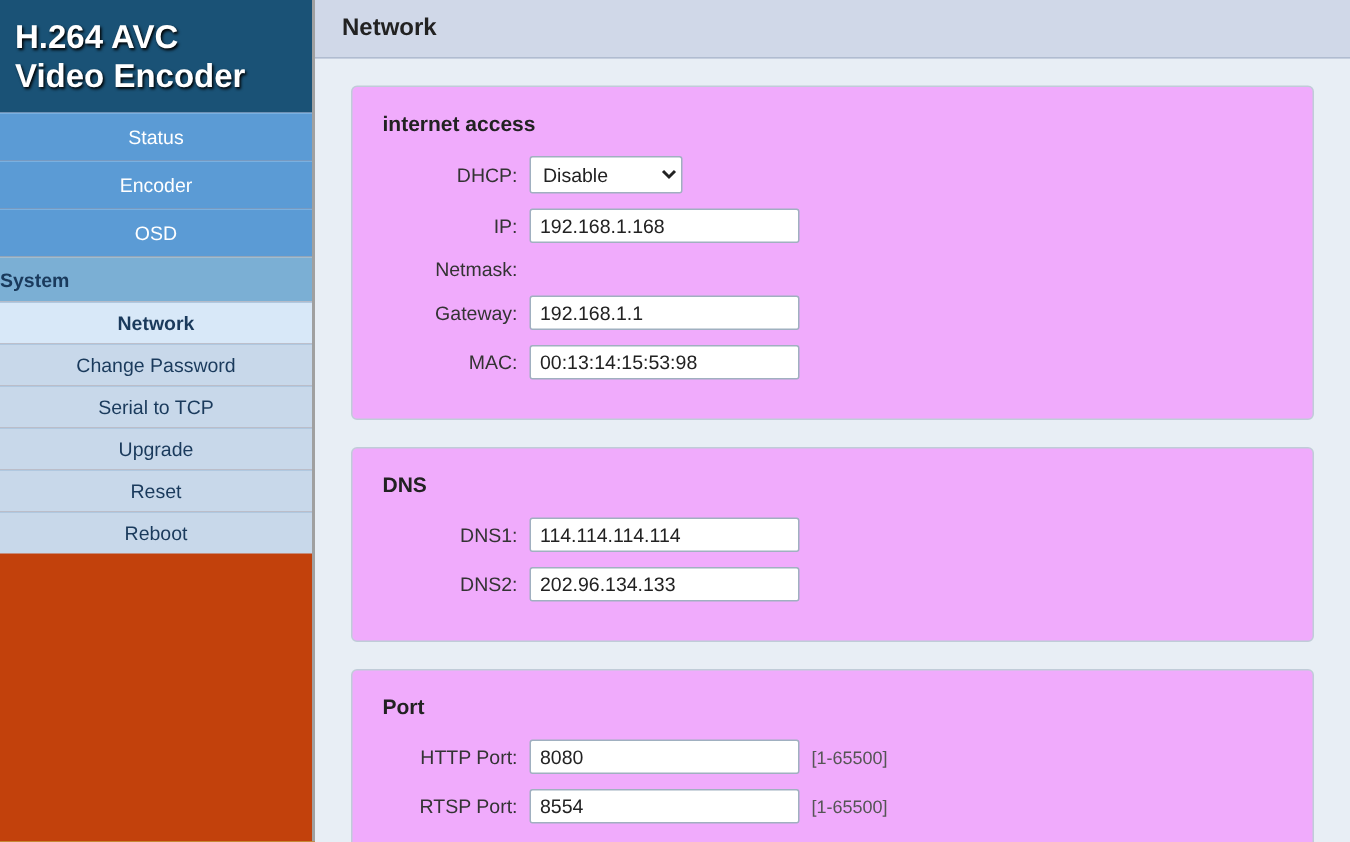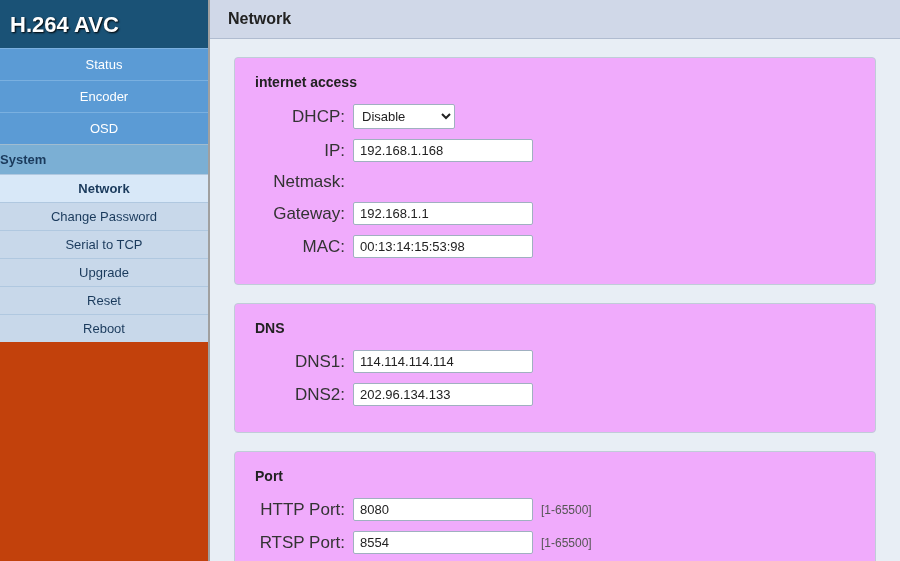--- a/index.html
+++ b/index.html
@@ -111,21 +111,21 @@
       display: flex;
       align-items: center;
       margin-bottom: 10px;
       justify-content: flex-start;
     }
 
     .form-label {
       text-align: right;
       min-width: 90px;
       color: #333;
-      font-size: 17px;
+      font-size: 13px;
       margin-right: 8px;
     }
 
     .form-input {
       width: 180px;
       padding: 3px 6px;
       border: 1px solid #a0b0c0;
       border-radius: 2px;
       background: white;
       font-size: 13px;
@@ -147,20 +147,21 @@
       color: #555;
       font-size: 12px;
     }
   </style>
 </head>
 <body>
 
 <div id="sidebar">
   <div id="logo">
     <span>H.264 AVC</span><br>
+    <span>Video Encoder</span>
   </div>
 
   <div class="nav-btn">
     <span>Status</span>
   </div>
   <div class="nav-btn">
     <span>Encoder</span>
   </div>
   <div class="nav-btn">
     <span>OSD</span>

